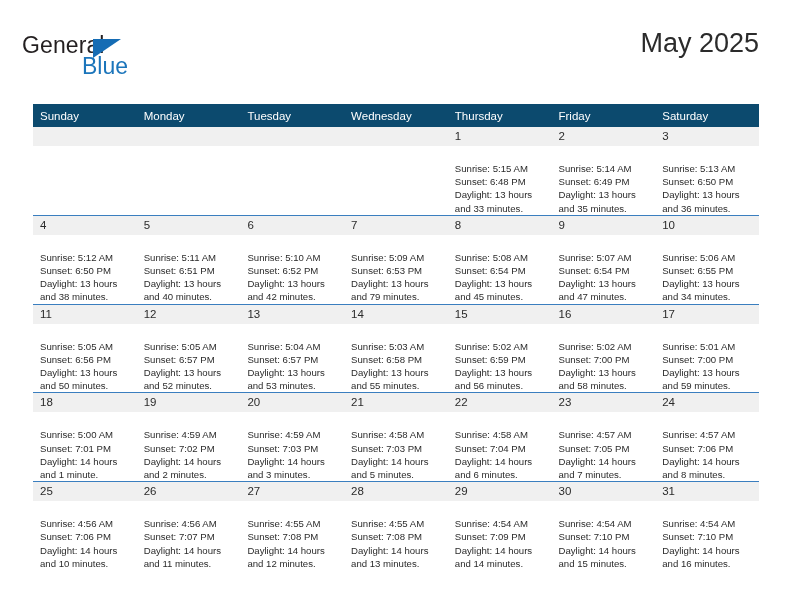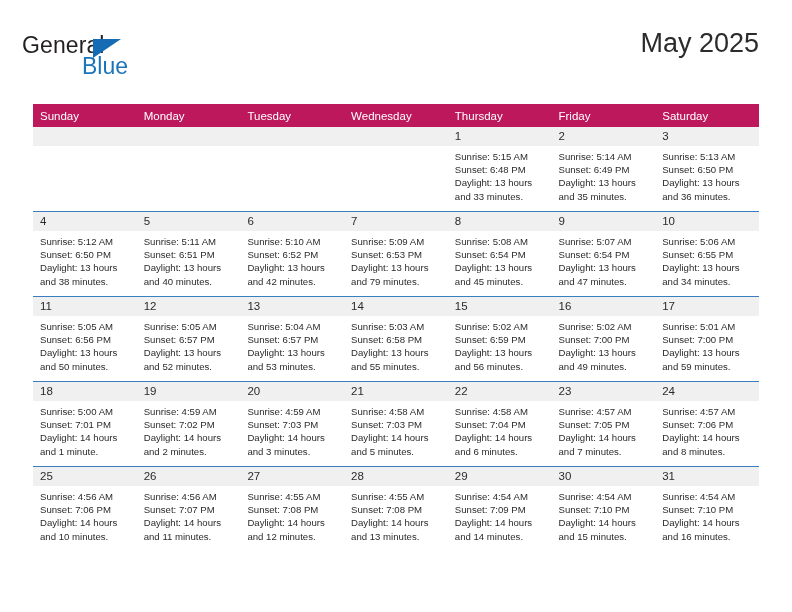--- a/index.html
+++ b/index.html
@@ -87,21 +87,21 @@
   
   .calendar {
     position: absolute;
     left: 33px;
     top: 104px;
     width: 726px;
     border-collapse: collapse;
     table-layout: fixed;
   }
   .calendar th {
-    background: #be185d;
+    background: #0c4a6e;
     color: #ffffff;
     font-size: 11.5px;
     font-weight: normal;
     text-align: left;
     padding: 5px 0 5px 7px;
     height: 13px;
     border: none;
   }
   .calendar td {
     vertical-align: top;
@@ -127,20 +127,21 @@
     line-height: 13px;
   }
   .daynum.blank {
     color: transparent;
   }
   .info {
     padding: 4px 6px 0 7px;
     font-size: 9.6px;
     line-height: 13.2px;
     color: #2b2b2b;
+    margin-top: 12px;
   }
   .info div {
     white-space: nowrap;
   }
 </style>
 </head>
 <body>
 
 <div class="page">
 
@@ -385,21 +386,21 @@
               </div>
             </div>
           </td>
           <td>
             <div class="cell-inner">
               <div class="daynum">16</div>
               <div class="info">
                 <div>Sunrise: 5:02 AM</div>
                 <div>Sunset: 7:00 PM</div>
                 <div>Daylight: 13 hours</div>
-                <div>and 49 minutes.</div>
+                <div>and 58 minutes.</div>
               </div>
             </div>
           </td>
           <td>
             <div class="cell-inner">
               <div class="daynum">17</div>
               <div class="info">
                 <div>Sunrise: 5:01 AM</div>
                 <div>Sunset: 7:00 PM</div>
                 <div>Daylight: 13 hours</div>

